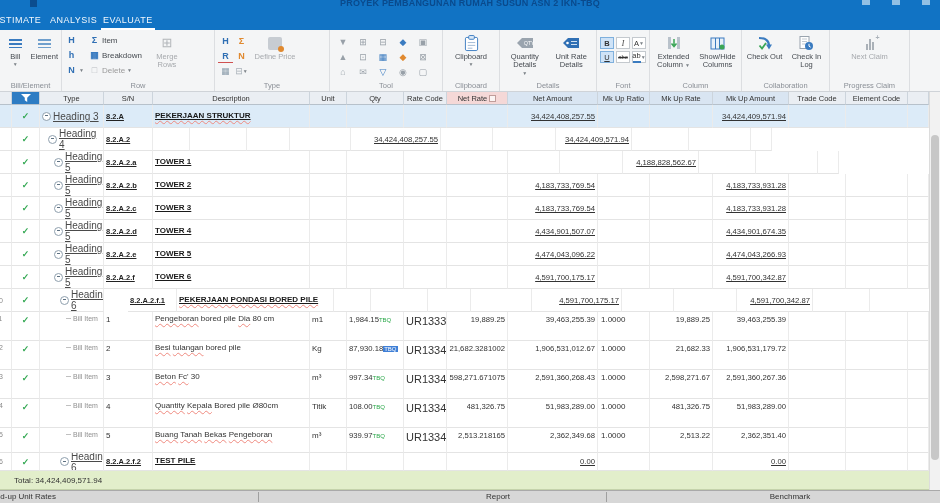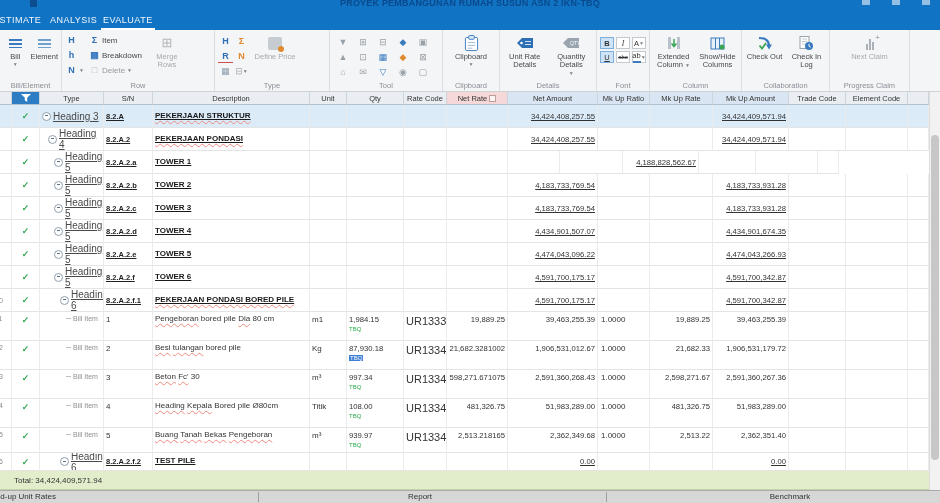--- a/index.html
+++ b/index.html
@@ -65,21 +65,21 @@
   .exp::after{content:"";position:absolute;left:1.5px;top:2.5px;width:3px;height:1px;background:#5e7182}
   .tlab{font-size:10px;color:#4a4a4a;text-decoration:underline;line-height:1.1}
   .dash{width:5px;height:1px;background:#c0c0c0;margin:3px 2px 0 0;flex:none}
   .ilab{font-size:7px;color:#8f8f8f;line-height:1.15;max-width:26px}
   .snh{font-weight:bold;text-decoration:underline;font-size:7.5px;color:#222;white-space:nowrap}
   .sni{font-size:8px;color:#333}
   .hd{font-weight:bold;text-decoration:underline;color:#1a1a1a;font-size:8px;line-height:1.1}
   .id{font-size:8px;color:#333;line-height:1.1}
   .w{text-decoration:underline;text-decoration-style:wavy;text-decoration-color:#ef8a80;text-decoration-thickness:1px;text-underline-offset:2px}
   .uamt{text-decoration:underline}
-  .col-qty{flex-direction:column;align-items:flex-end}
+  .col-qty{align-items:flex-end}
   .qnum{font-size:7.7px;text-align:right}
   .tag{align-self:flex-start;font-size:6px;margin-top:2px;line-height:1}
   .tagg{color:#2ba84a}
   .tagb{color:#fff;background:#3f7fd6;padding:0 1px}
   .col-mkup_ratio{justify-content:flex-start;padding-left:3px}
   .col-rate_code{font-size:11px}
   .trow{position:relative;display:flex;align-items:center;height:19px;background:#e2eecb;border-bottom:1px solid #c4d2ab;font-size:8px;color:#333;padding-left:14px;width:929px;box-sizing:border-box}
   .trow span{font-size:8px}
   
   .bbar{position:absolute;left:0;top:490px;width:940px;height:13px;background:#d7d7d7;border-top:1px solid #a9a9a9;box-sizing:border-box}
@@ -226,36 +226,36 @@
         </div>
       </div>
       <div class="rg-label">Clipboard</div>
     </div>
 
     <div class="rg" style="width:97px">
       <div class="rg-body">
         <div class="bb">
           <span class="ic">
             <svg width="18" height="12" viewBox="0 0 18 12">
+                <path d="M1 6 L6 1 h11 v10 H6 Z" fill="#9aa4ae"></path>
+                <text x="8" y="8" font-size="5" fill="#fff" font-family="Liberation Sans, sans-serif">QTY</text>
+              </svg>
+          </span>
+          <span class="lbl">Quantity Details</span>
+          <span class="car">▼</span>
+        </div>
+        <div class="bb">
+          <span class="ic">
+            <svg width="18" height="12" viewBox="0 0 18 12">
                 <path d="M1 6 L6 1 h11 v10 H6 Z" fill="#2f6fb4"></path>
                 <circle cx="5.5" cy="6" r="1.3" fill="#fff"></circle>
                 <path d="M9 4.5h6M9 7.5h6" stroke="#cfe0f0" stroke-width="1"></path>
               </svg>
           </span>
           <span class="lbl">Unit Rate Details</span>
-        </div>
-        <div class="bb">
-          <span class="ic">
-            <svg width="18" height="12" viewBox="0 0 18 12">
-                <path d="M1 6 L6 1 h11 v10 H6 Z" fill="#9aa4ae"></path>
-                <text x="8" y="8" font-size="5" fill="#fff" font-family="Liberation Sans, sans-serif">QTY</text>
-              </svg>
-          </span>
-          <span class="lbl">Quantity Details</span>
-          <span class="car">▼</span>
         </div>
       </div>
       <div class="rg-label">Details</div>
     </div>
 
     <div class="rg" style="width:53px">
       <div class="fgrid">
         <span class="fb on bold">B</span>
         <span class="fb ital">I</span>
         <span class="fb">
@@ -437,23 +437,20 @@
           <div class="cell col-check" style="width: 28px;">
             <span class="chk">✓</span>
           </div>
           <div class="cell col-type" style="width: 64px; padding-left: 8px;">
             <span class="exp"></span>
             <span class="tlab">Heading 4</span>
           </div>
           <div class="cell col-sn" style="width: 49px;">
             <span class="snh">8.2.A.2</span>
           </div>
-          <div class="cell col-desc" style="width: 157px;">
-            <span class="hd"><span class="w">PEKERJAAN PONDASI</span></span>
-          </div>
           <div class="cell col-unit" style="width: 37px;"></div>
           <div class="cell col-qty" style="width: 57px;"></div>
           <div class="cell col-rate_code" style="width: 43px;"></div>
           <div class="cell col-net_rate ra" style="width: 61px;"></div>
           <div class="cell col-net_amount ra" style="width: 90px;">
             <span class="uamt">34,424,408,257.55</span>
           </div>
           <div class="cell col-mkup_ratio" style="width: 52px;"></div>
           <div class="cell col-mkup_rate ra" style="width: 63px;"></div>
           <div class="cell col-mkup_amount ra" style="width: 76px;">
@@ -650,21 +647,21 @@
           <div class="cell col-num" style="width: 12px;">
             <span class="numtxt">10</span>
           </div>
           <div class="cell col-check" style="width: 28px;">
             <span class="chk">✓</span>
           </div>
           <div class="cell col-type" style="width: 64px; padding-left: 20px;">
             <span class="exp"></span>
             <span class="tlab">Heading 6</span>
           </div>
-          <div class="cell col-sn" style="width: 49px;">
+          <div class="cell col-sn" style="width: 49px; margin-left: 24px;">
             <span class="snh">8.2.A.2.f.1</span>
           </div>
           <div class="cell col-desc" style="width: 157px;">
             <span class="hd"><span class="w">PEKERJAAN PONDASI BORED PILE</span></span>
           </div>
           <div class="cell col-unit" style="width: 37px;"></div>
           <div class="cell col-qty" style="width: 57px;"></div>
           <div class="cell col-rate_code" style="width: 43px;"></div>
           <div class="cell col-net_rate ra" style="width: 61px;"></div>
           <div class="cell col-net_amount ra" style="width: 90px;">
@@ -807,21 +804,21 @@
             <span class="chk">✓</span>
           </div>
           <div class="cell col-type" style="width: 64px; padding-left: 26px;">
             <span class="dash"></span>
             <span class="ilab">Bill Item</span>
           </div>
           <div class="cell col-sn" style="width: 49px;">
             <span class="sni">4</span>
           </div>
           <div class="cell col-desc" style="width: 157px;">
-            <span class="id"><span class="w">Heading</span><span> </span><span class="w">Kepala</span><span> Bored pile Ø80cm</span></span>
+            <span class="id"><span class="w">Quantity</span><span> </span><span class="w">Kepala</span><span> Bored pile Ø80cm</span></span>
           </div>
           <div class="cell col-unit" style="width: 37px;">Titik</div>
           <div class="cell col-qty" style="width: 57px;">
             <span class="qnum">108.00</span>
             <span class="tag tagg">TBQ</span>
           </div>
           <div class="cell col-rate_code" style="width: 43px;">UR133403</div>
           <div class="cell col-net_rate ra" style="width: 61px;">
             <span>481,326.75</span>
           </div>
@@ -919,18 +916,18 @@
     </div>
   </div>
 
   <div class="vsb">
     <div class="vthumb"></div>
   </div>
 
   <div class="bbar">
     <span class="btab" style="left:-13px">Build-up Unit Rates</span>
     <span class="bdiv" style="left:258px"></span>
-    <span class="btab" style="left:330px;width:180px;text-align:center">Report</span>
+    <span class="btab" style="left:330px;width:180px;text-align:right">Report</span>
     <span class="bdiv" style="left:606px"></span>
     <span class="btab" style="left:700px;width:180px;text-align:center">Benchmark</span>
   </div>
 
 </div>
 
 </body></html>

